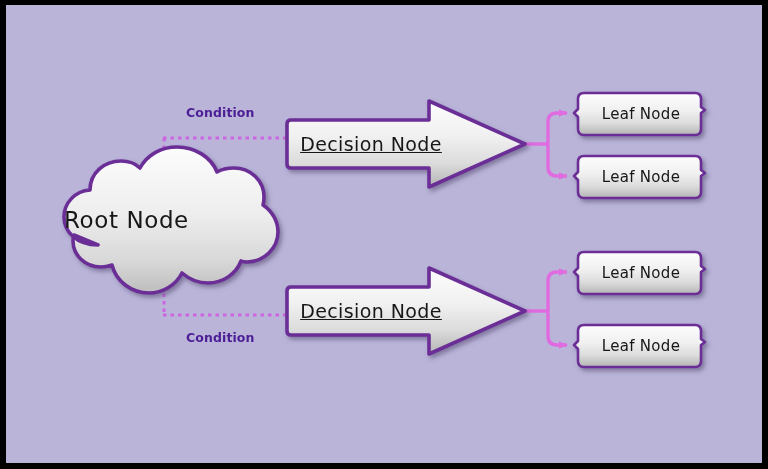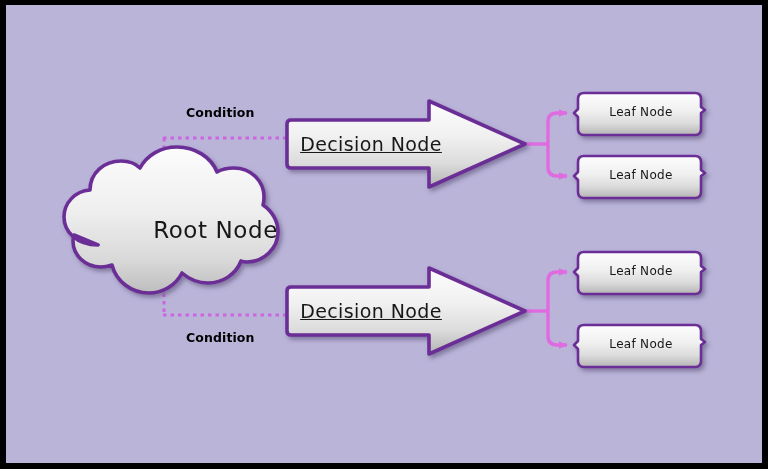--- a/index.html
+++ b/index.html
@@ -46,27 +46,27 @@
   .label-root {
     font-size: 23px;
     letter-spacing: 0.6px;
   }
   .label-decision {
     font-size: 19px;
     letter-spacing: 0.4px;
     text-decoration: underline;
   }
   .label-leaf {
-    font-size: 12px;
+    font-size: 15px;
     letter-spacing: 0.3px;
   }
   .label-condition {
     font-size: 12.5px;
     font-weight: bold;
-    color: #000000;
+    color: #4c1d95;
     letter-spacing: 0.1px;
   }
 </style>
 </head>
 <body>
 
 <div id="frame">
   <div id="canvas">
 
     <svg id="diagram-svg" viewBox="0 0 756 458" xmlns="http://www.w3.org/2000/svg">
@@ -181,21 +181,21 @@
                  L572,253 Q572,247 578,247 Z" fill="url(#shapeGrad)" stroke="#6a2f96" stroke-width="2.6" stroke-linejoin="round"></path>
       </g>
 
       <g filter="url(#softShadow)">
         <path d="M578,320 L689,320 Q695,320 695,326 L695,334 L699,337 L695,340 L695,356
                  Q695,362 689,362 L578,362 Q572,362 572,356 L572,344 L568,340 L572,336
                  L572,326 Q572,320 578,320 Z" fill="url(#shapeGrad)" stroke="#6a2f96" stroke-width="2.6" stroke-linejoin="round"></path>
       </g>
     </svg>
 
-    <div class="node-label label-root" style="left:58px; top:212px; width:214px; text-align:right;">Root Node</div>
+    <div class="node-label label-root" style="left:58px; top:202px; width:214px; text-align:left;">Root Node</div>
 
     <div class="node-label label-condition" style="left:180px; top:100px;">Condition</div>
 
     <div class="node-label label-condition" style="left:180px; top:325px;">Condition</div>
 
     <div class="node-label label-decision" style="left:290px; top:128px; width:150px; text-align:center;">Decision Node</div>
 
     <div class="node-label label-decision" style="left:290px; top:295px; width:150px; text-align:center;">Decision Node</div>
 
     <div class="node-label label-leaf" style="left:580px; top:100px; width:110px; text-align:center;">Leaf Node</div>

